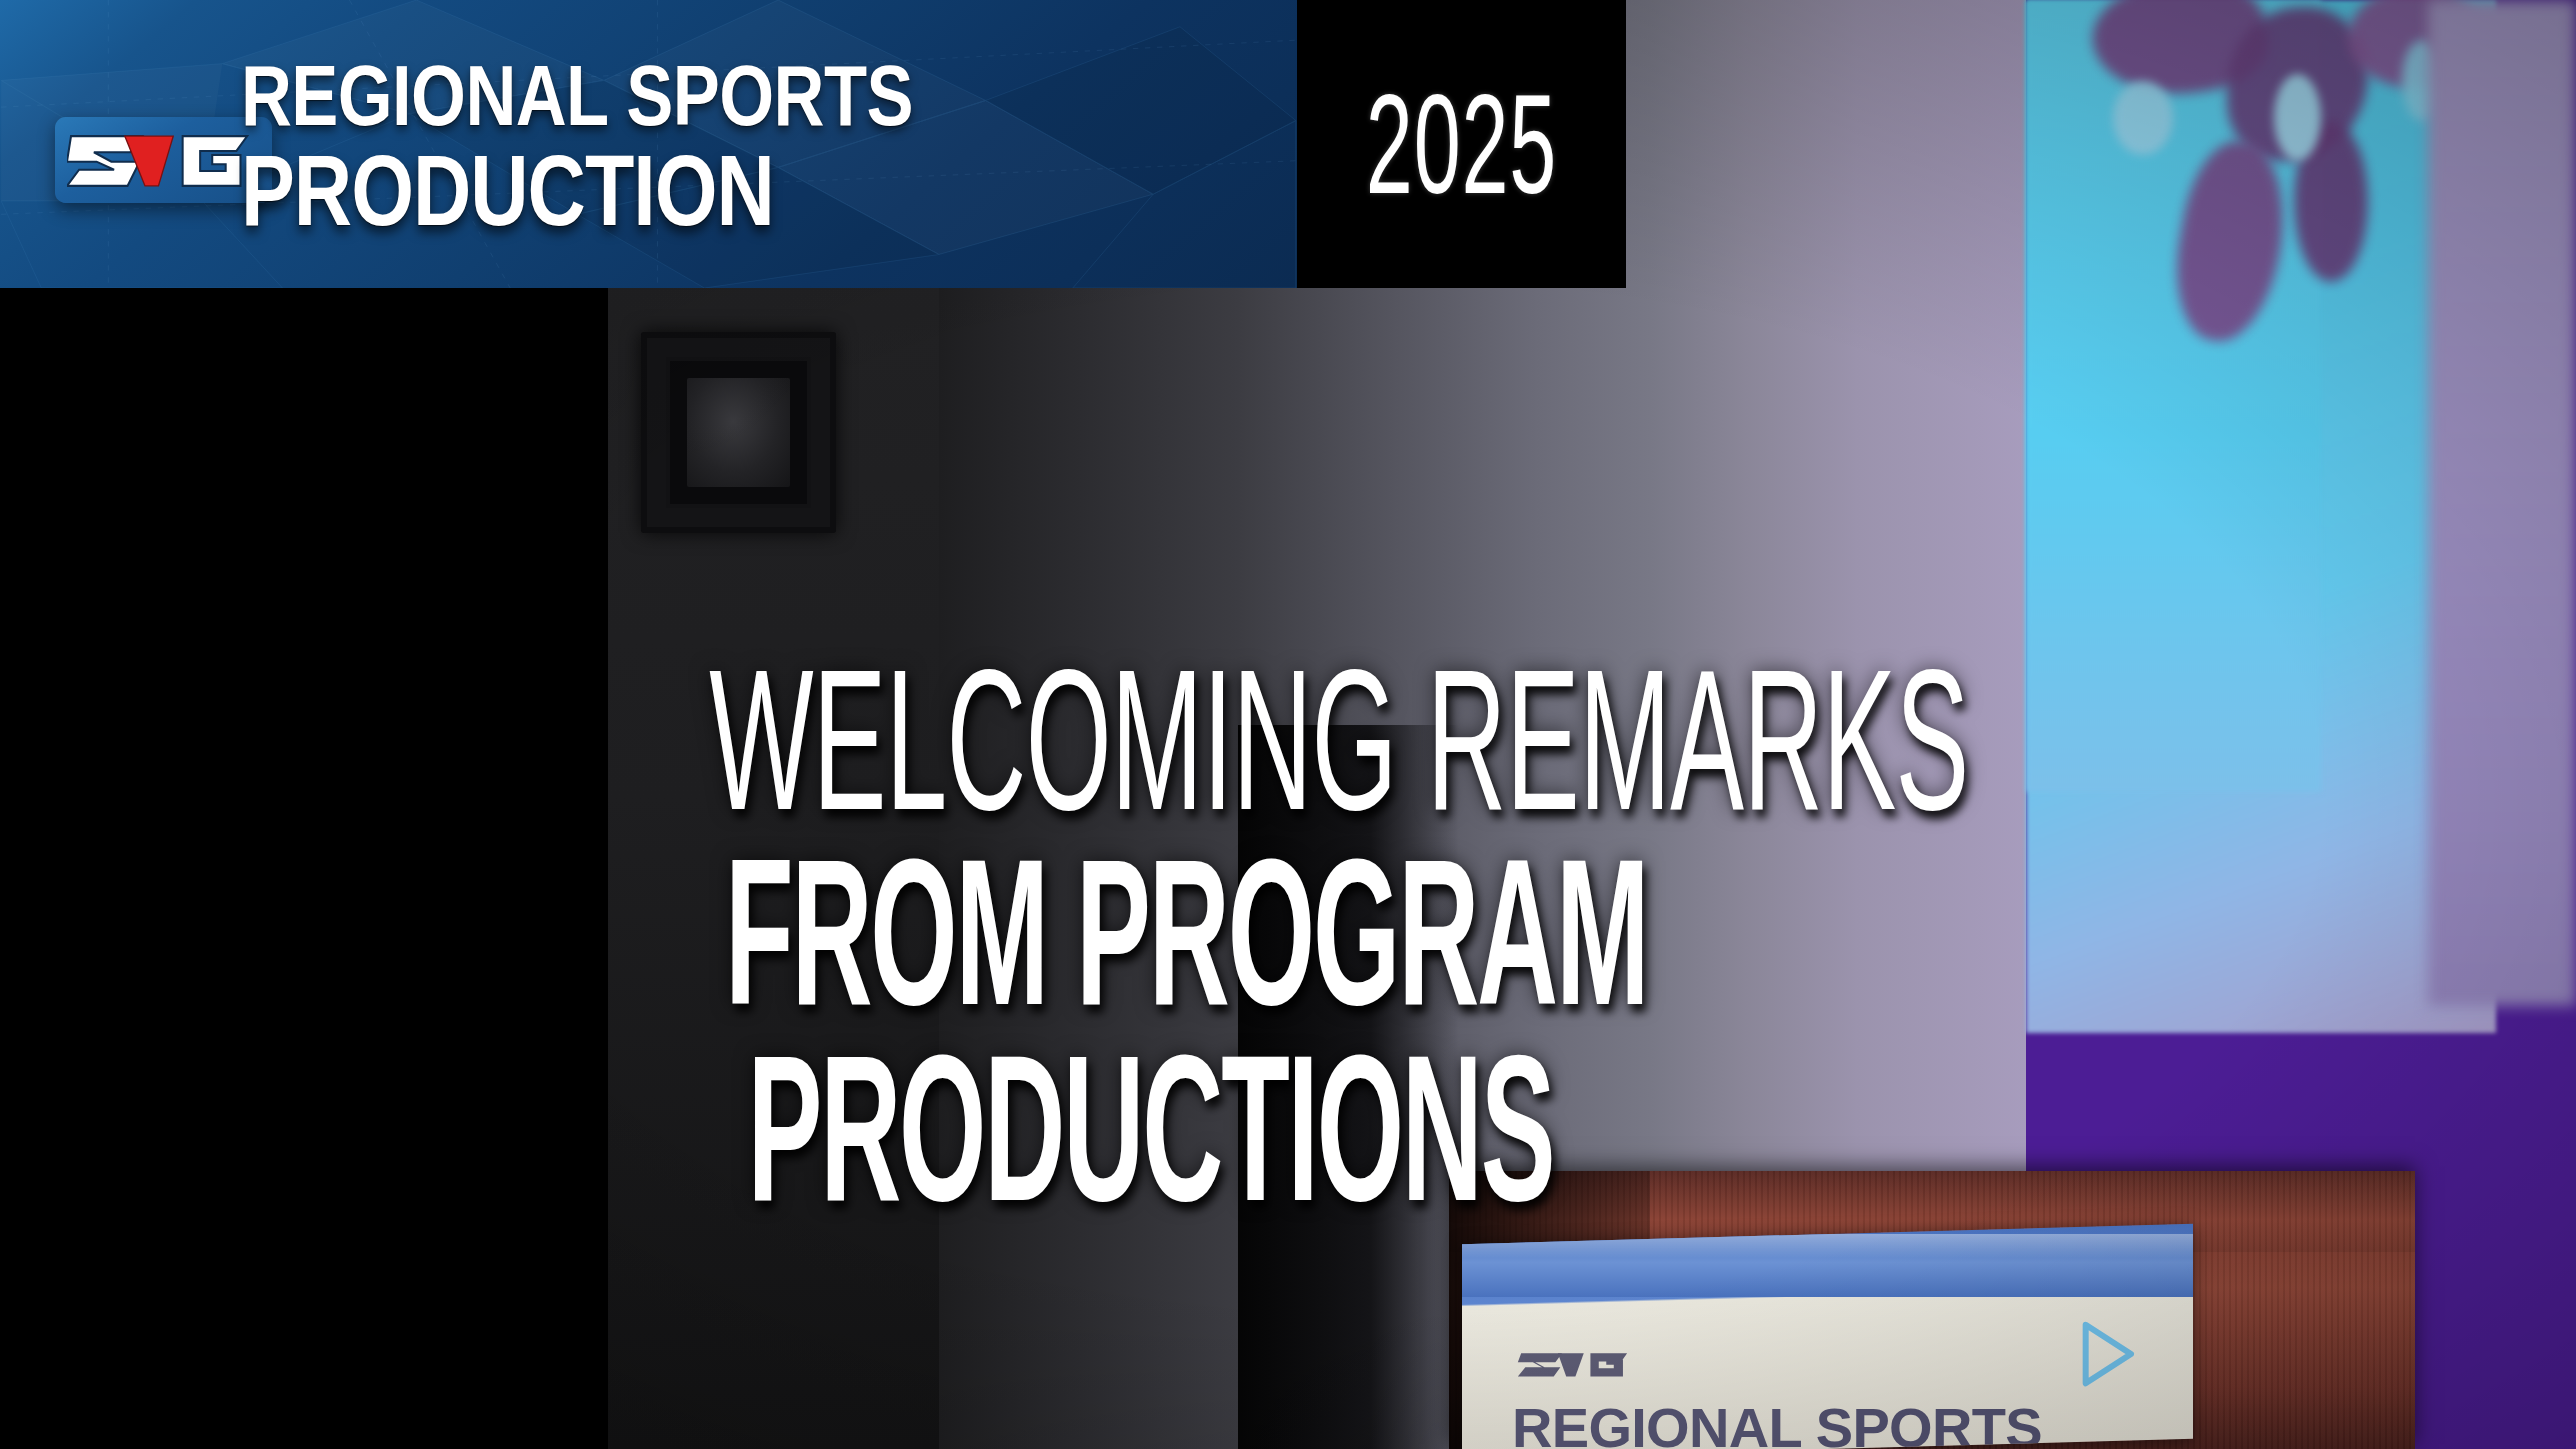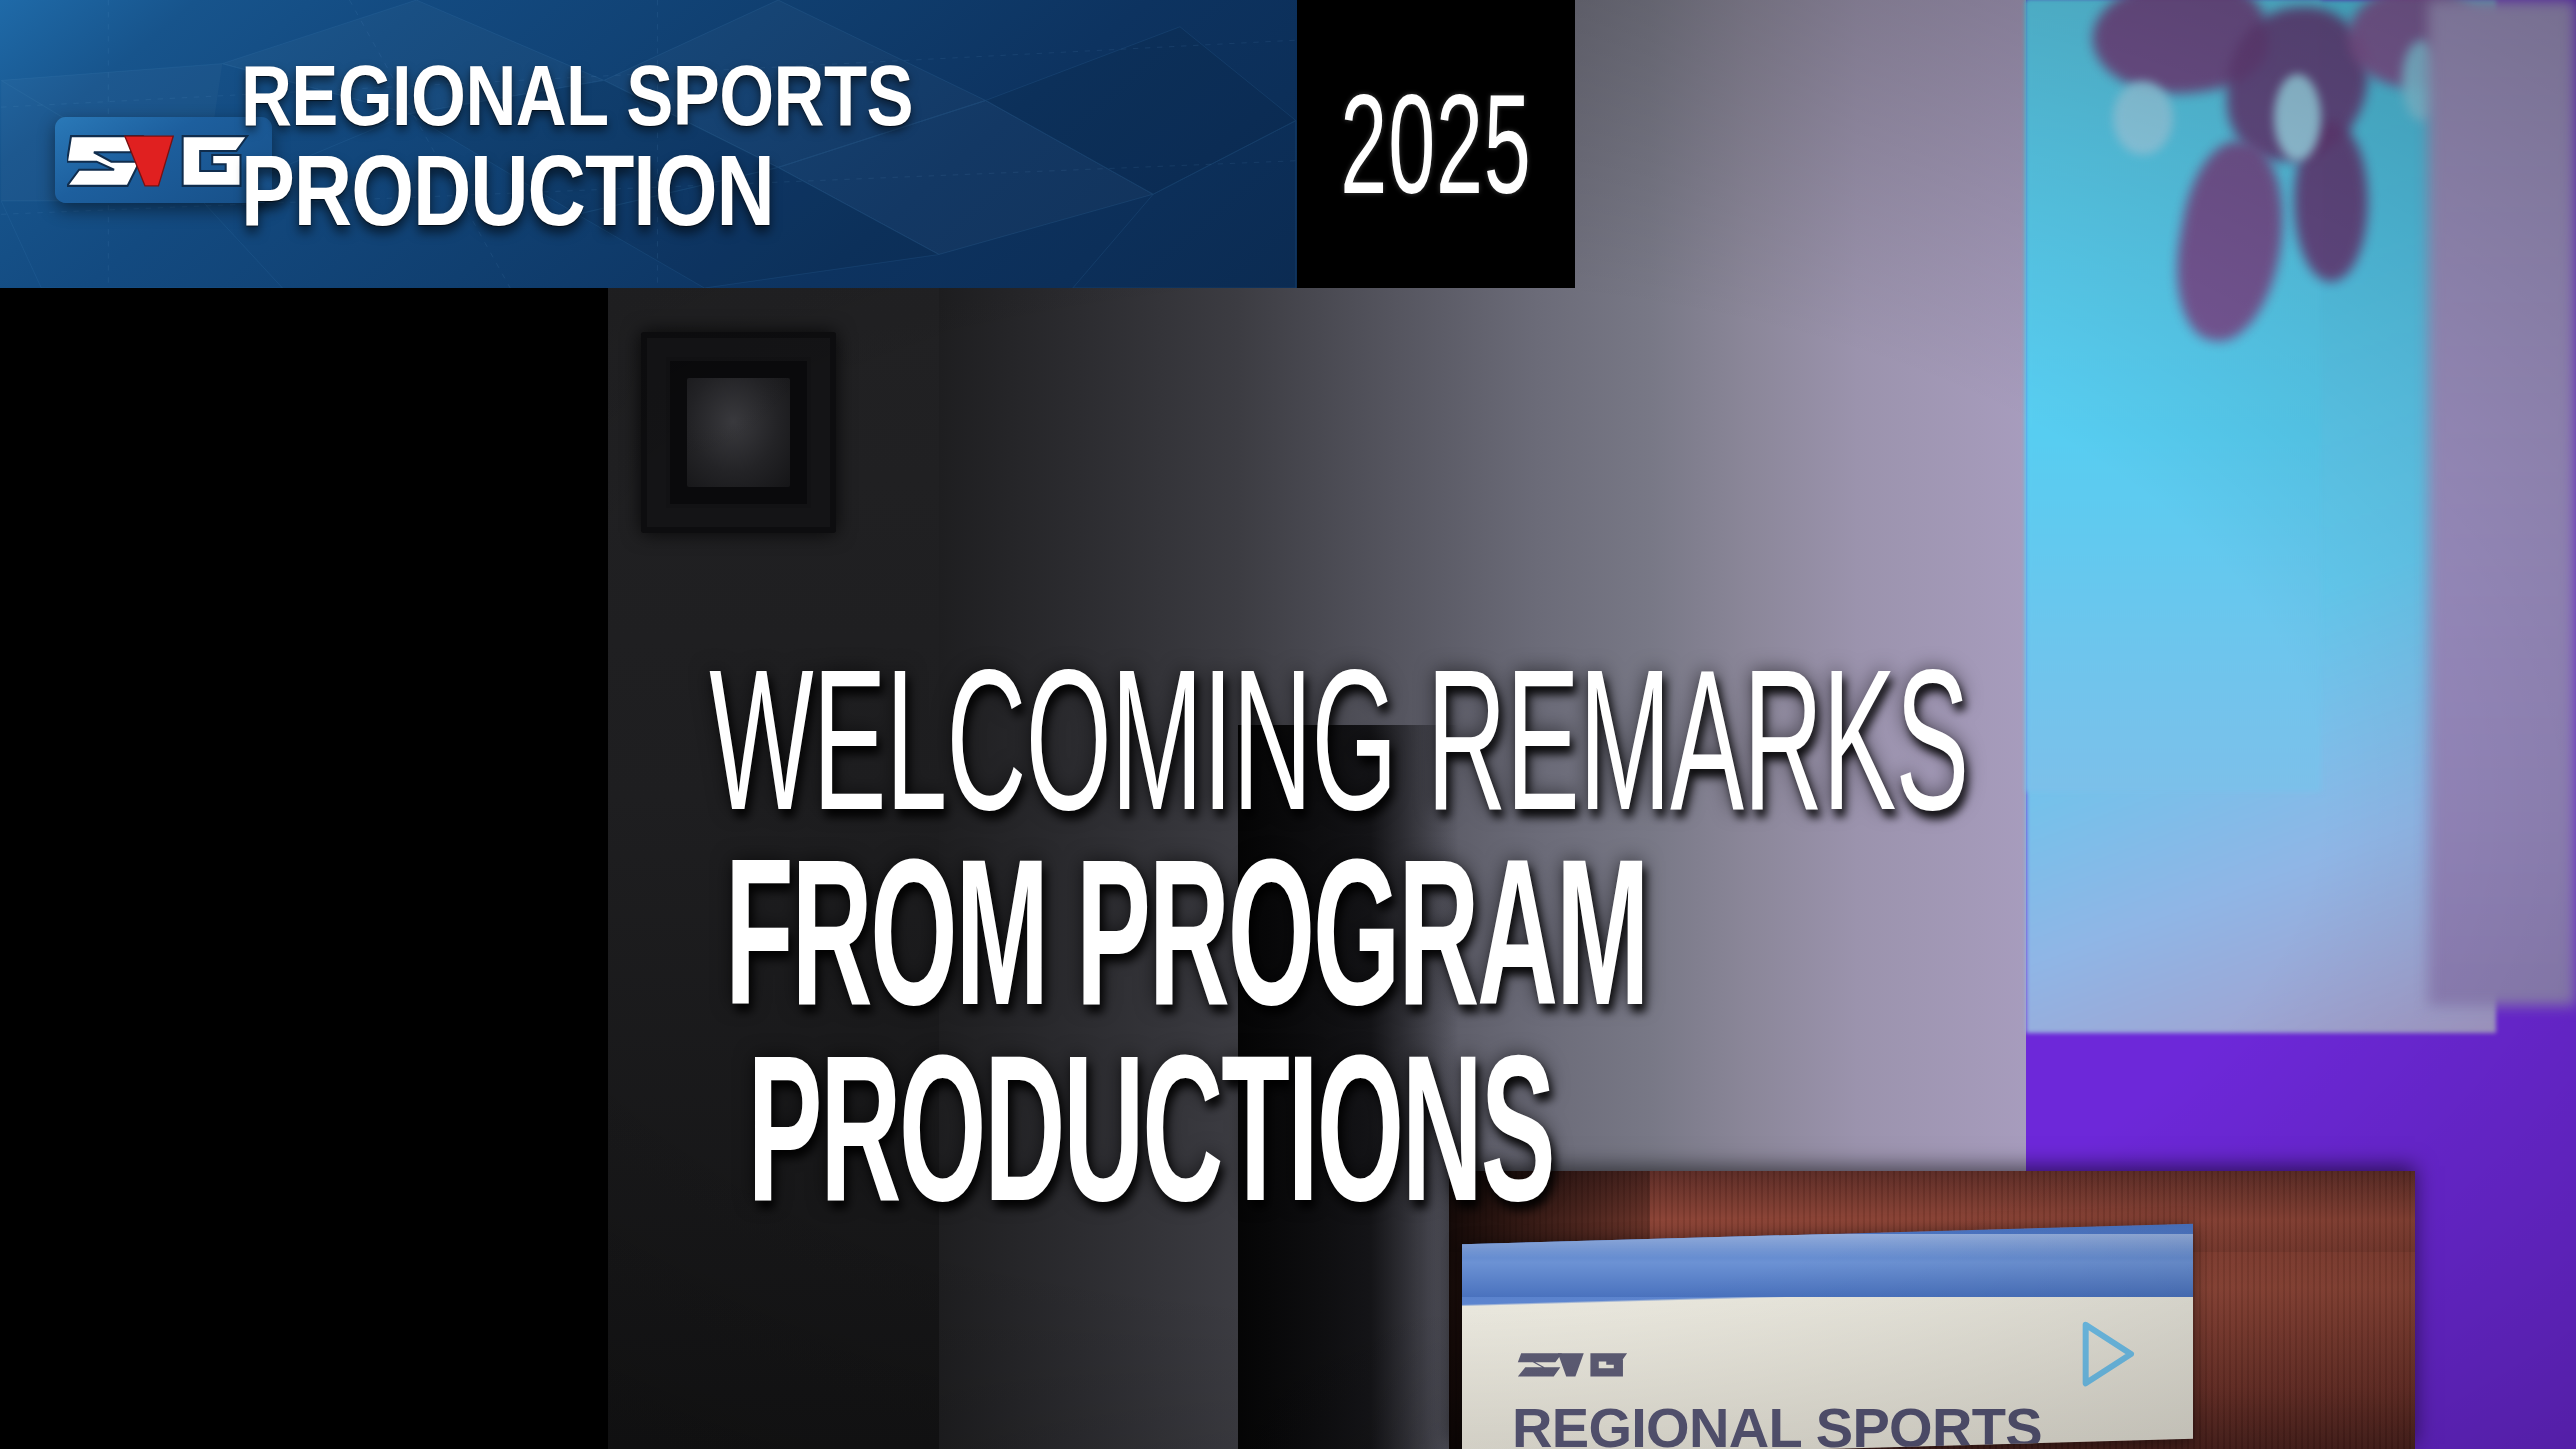--- a/index.html
+++ b/index.html
@@ -3,21 +3,21 @@
 <meta charset="utf-8">
 <style>
   * { margin:0; padding:0; box-sizing:border-box; }
   html,body { background:#000; }
   body { font-family:"Liberation Sans", sans-serif; }
 
   #stage {
     position:relative;
     width:2576px; height:1449px;
     overflow:hidden;
-    background:#6d28d9;
+    background:#4c1d95;
   }
 
   
   .photo { position:absolute; inset:0; overflow:hidden; }
 
   
   .wall-black {
     position:absolute; left:0; top:0; width:608px; height:100%;
     background:#000000;
   }
@@ -167,21 +167,21 @@
   .hdr-line2 {
     position:absolute; left:241px; top:140px;
     color:#ffffff; font-size:101px; font-weight:800;
     letter-spacing:-1.3px; line-height:1;
     transform:scaleX(.80); transform-origin:left center;
     text-shadow:0 6.7px 12px rgba(0,0,0,.6), 0 1.3px 1.3px rgba(0,0,0,.65);
     white-space:nowrap;
   }
 
   .year-box {
-    position:absolute; left:1297px; top:0; width:278px; height:288px;
+    position:absolute; left:1297px; top:0; width:329px; height:288px;
     background:#000000;
   }
   .year-txt {
     position:absolute; inset:0;
     display:flex; align-items:center; justify-content:center;
     color:#ffffff; font-size:141px; font-weight:300;
     letter-spacing:1.3px;
     transform:scaleX(.60); transform-origin:center center;
     text-shadow:0 0 6.7px rgba(255,255,255,.25);
   }

